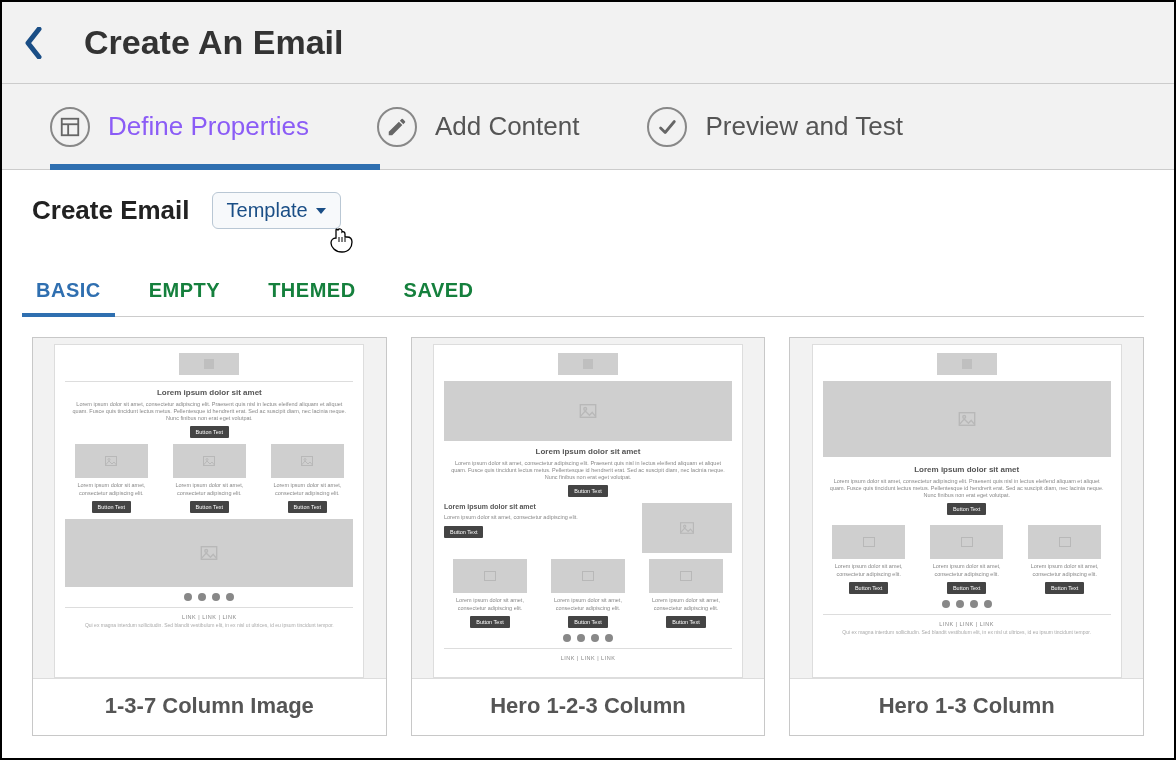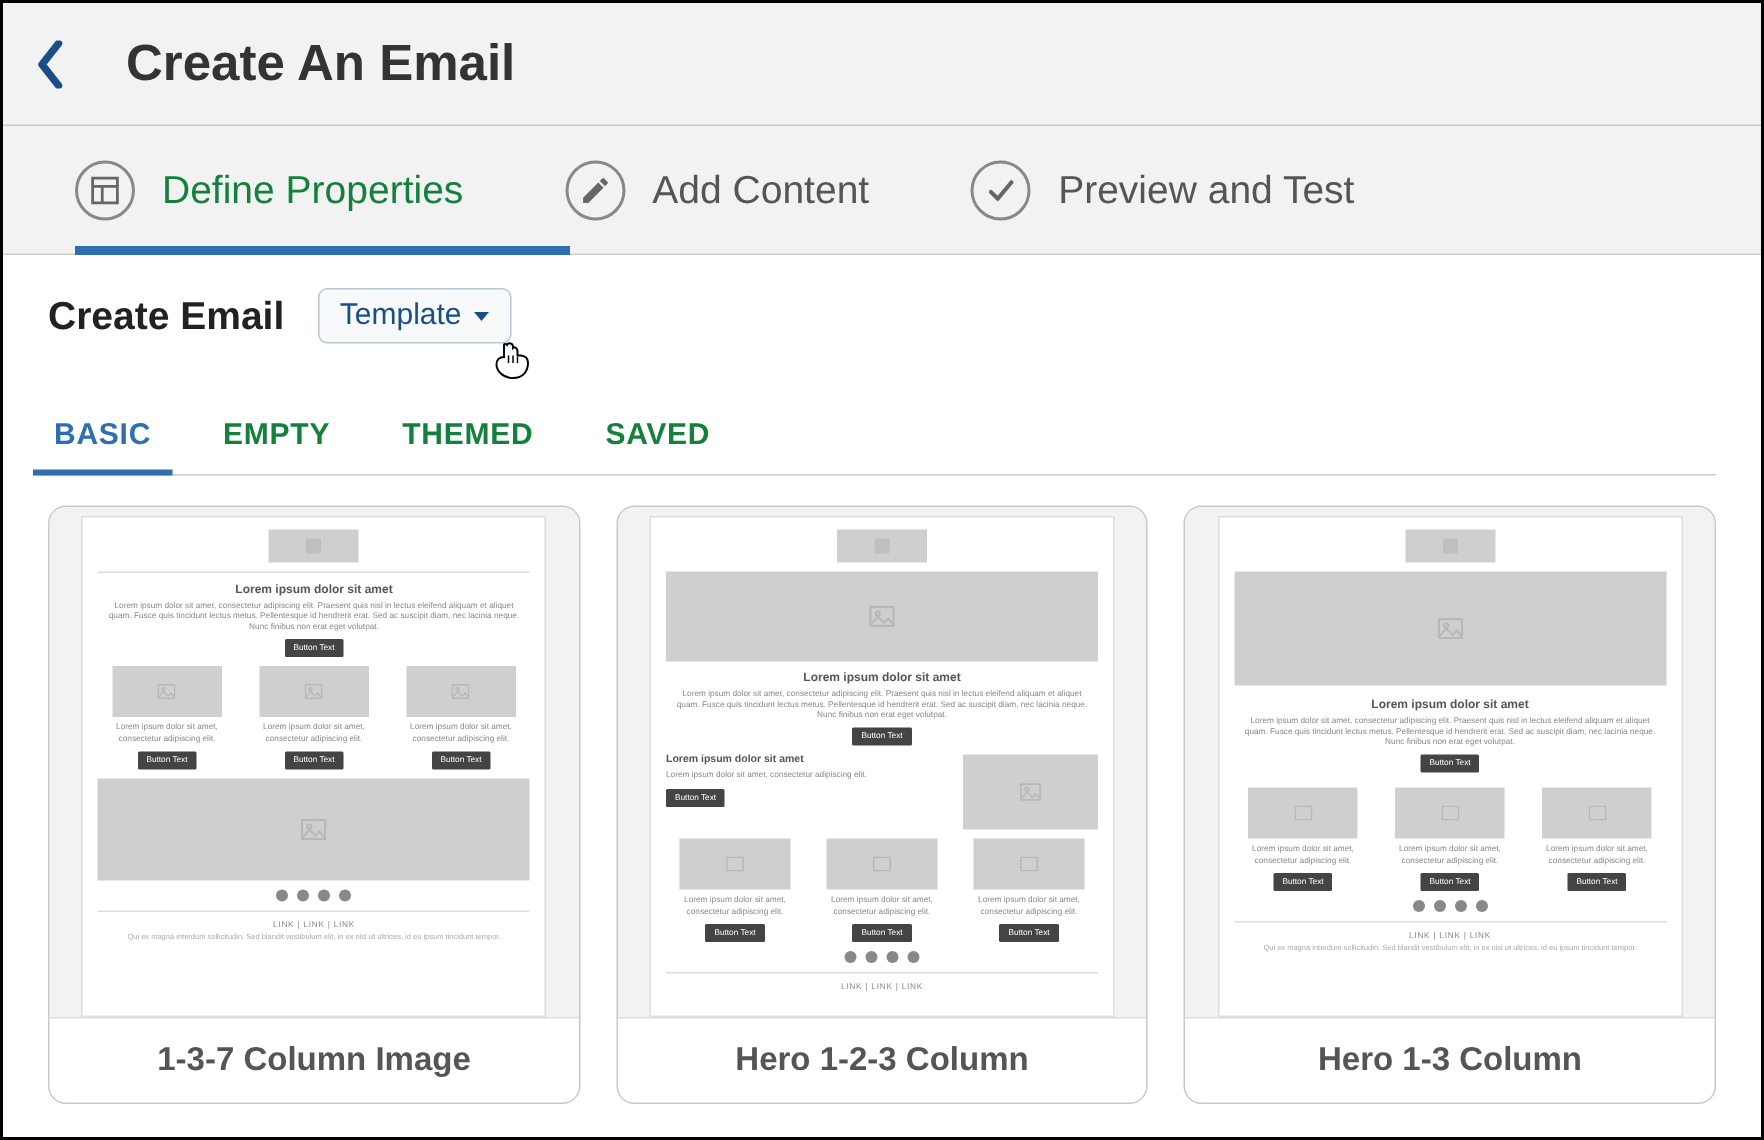--- a/index.html
+++ b/index.html
@@ -8,38 +8,38 @@
   
   .header { background: #f2f2f2; border-bottom: 1px solid #ccc; height: 82px; display: flex; align-items: center; padding-left: 18px; text-align: center; }
   .back-chevron { width: 28px; height: 40px; display: flex; align-items: center; justify-content: center; cursor: pointer; margin-right: 36px; }
   .page-title { font-size: 34px; font-weight: 600; color: #333; }
   
   .steps-bar { background: #f2f2f2; border-bottom: 1px solid #ccc; height: 86px; display: flex; align-items: center; padding-left: 48px; position: relative; }
   .step { display: flex; align-items: center; cursor: pointer; height: 100%; padding-right: 50px; position: relative; }
   .step-icon { width: 40px; height: 40px; border: 2px solid #888; border-radius: 50%; display: flex; align-items: center; justify-content: center; margin-right: 18px; background: #f2f2f2; color: #666; }
   .step-icon svg { width: 22px; height: 22px; }
   .step-label { font-size: 26px; color: #555; }
-  .step.active .step-label { color: #15803d; }
+  .step.active .step-label { color: #8b5cf6; }
   .step.active::after { content: ""; position: absolute; left: 0; bottom: -1px; height: 6px; width: 330px; background: #2f6fb0; }
   .step:nth-child(2), .step:nth-child(3) { margin-left: 18px; }
   
   .body-area { padding: 22px 30px 0 30px; }
   .section-head { display: flex; align-items: center; gap: 22px; position: relative; }
   .section-title { font-size: 26px; font-weight: 700; color: #222; }
   .template-dropdown { display: inline-flex; align-items: center; gap: 8px; border: 1px solid #b9c7d4; border-radius: 6px; padding: 6px 14px; font-size: 20px; color: #1a4e86; background: #f7f9fb; cursor: pointer; }
   .template-dropdown .caret { border-left: 5px solid transparent; border-right: 5px solid transparent; border-top: 6px solid #1a4e86; }
   .cursor-icon { position: absolute; left: 298px; top: 36px; }
   
   .tabs { display: flex; gap: 40px; margin-top: 36px; border-bottom: 1px solid #ccc; margin-left: -10px; padding-left: 10px; }
   .tab { font-size: 20px; font-weight: 600; color: #15803d; padding: 14px 4px; letter-spacing: 0.5px; cursor: pointer; position: relative; }
   .tab.active { color: #2f6fb0; }
   .tab.active::after { content: ""; position: absolute; left: -10px; right: -10px; bottom: -1px; height: 4px; background: #2f6fb0; }
   
   .cards-row { display: flex; gap: 24px; margin-top: 20px; }
-  .card { width: 360px; border: 1px solid #c8c8c8; border-radius: 12px; background: #f2f2f2; overflow: hidden; cursor: pointer; }
+  .card { width: 360px; border: 1px solid #c8c8c8; border-radius: 0; background: #f2f2f2; overflow: hidden; cursor: pointer; }
   .preview { background: #f2f2f2; height: 340px; padding: 6px 4px 0 4px; display: flex; justify-content: center; }
   .tpl { width: 310px; background: #fff; border: 1px solid #ddd; padding: 8px 10px 6px 10px; text-align: center; font-size: 6px; color: #777; position: relative; overflow: hidden;}
   .tpl .top-bar { height: 22px; width: 60px; background: #cfcfcf; margin: 0 auto 6px auto; display:flex; align-items:center; justify-content:center;}
   .tpl .top-bar::after { content:""; width:10px; height:10px; background:#bfbfbf; }
   .tpl .divider { border-top: 1px solid #ddd; margin: 6px 0; }
   .tpl h6 { font-size: 8px; font-weight: 700; color: #555; margin-bottom: 4px; }
   .tpl p { font-size: 5.5px; line-height: 1.3; color: #888; margin-bottom: 4px; padding: 0 4px;}
   .btn-dark { display: inline-block; background: #444; color: #fff; font-size: 5.5px; padding: 3px 6px; border-radius: 1px; }
   .img-ph { background: #cfcfcf; display:flex; align-items:center; justify-content:center; color:#aaa; font-size:10px; }
   .img-ph svg{opacity:.6}

